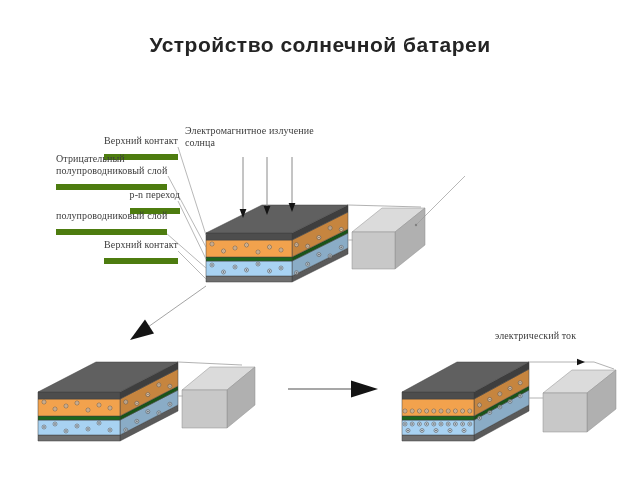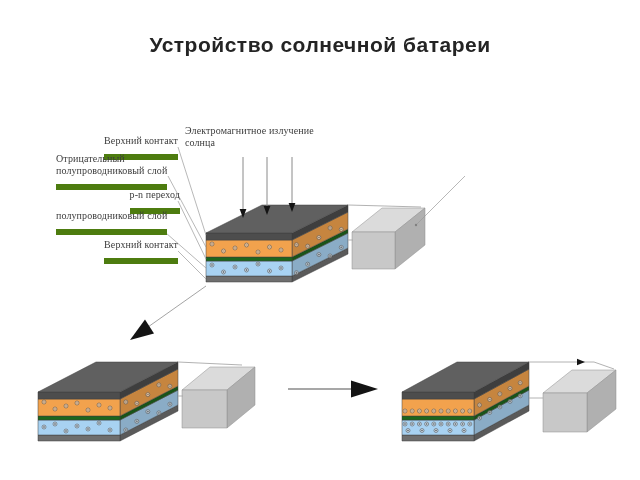--- a/index.html
+++ b/index.html
@@ -347,14 +347,15 @@
   <div class="lbl" style="left:56px;top:210px;width:135px;">
     <div><span class="u">полупроводниковый слой</span></div>
   </div>
 
   <div class="lbl ta-r" style="left:50px;top:239px;width:128px;">
     <span class="u">Верхний контакт</span>
   </div>
 
 
   <div class="lbl ta-c" style="left:495px;top:330px;width:145px;">
+    <div>электрический ток</div>
   </div>
 </div>
 
 </body></html>

